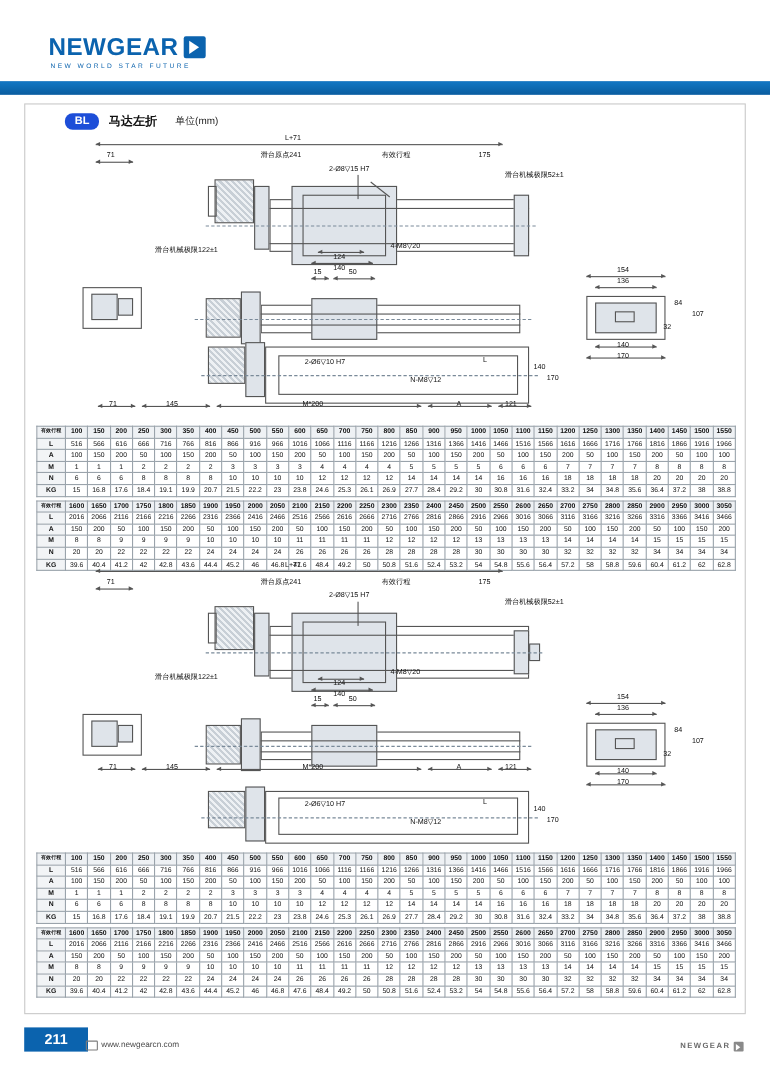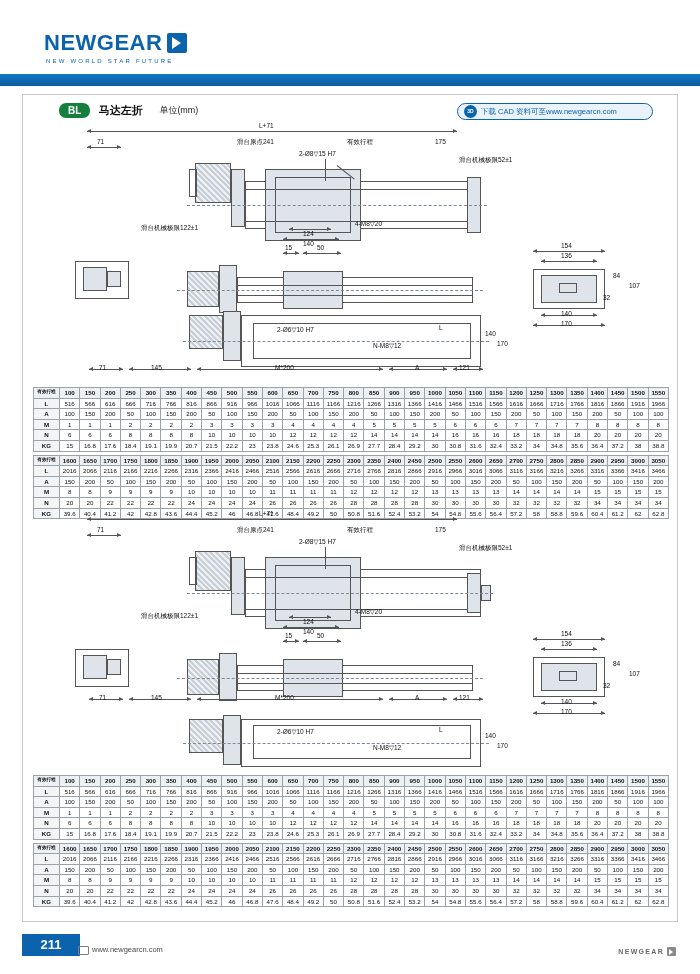--- a/index.html
+++ b/index.html
@@ -81,21 +81,21 @@
   .sec-bl { top: 8px; }
   .sec-br { top: 418px; }
 
   .sec-head {
     position: relative;
     height: 22px;
     margin-left: 36px;
   }
   .badge {
     display:inline-block;
-    background:#15803d;
+    background:#1d4ed8;
     color:#fff;
     font-weight:bold;
     font-size:10px;
     border-radius:7px;
     padding:2px 9px;
     vertical-align: middle;
   }
   .sec-title {
     display:inline-block;
     font-size:11px;
@@ -245,24 +245,20 @@
 </div>
 
 <div class="page-frame">
 
   <div class="section sec-bl">
 
     <div class="sec-head">
       <span class="badge">BL</span>
       <span class="sec-title">马达左折</span>
       <span class="sec-unit">单位(mm)</span>
-      <div class="cad-btn">
-        <span class="cad-ic">3D</span>
-        <span class="cad-txt">下载 CAD 资料可至www.newgearcn.com</span>
-      </div>
     </div>
 
     <div class="draw">
 
       <div class="dimline" style="left:50px;top:6px;width:370px;"></div>
       <span class="lbl" style="left:222px;top:-2px;">L+71</span>
 
       <div class="dimline" style="left:50px;top:22px;width:34px;"></div>
       <span class="lbl" style="left:60px;top:14px;">71</span>
 

